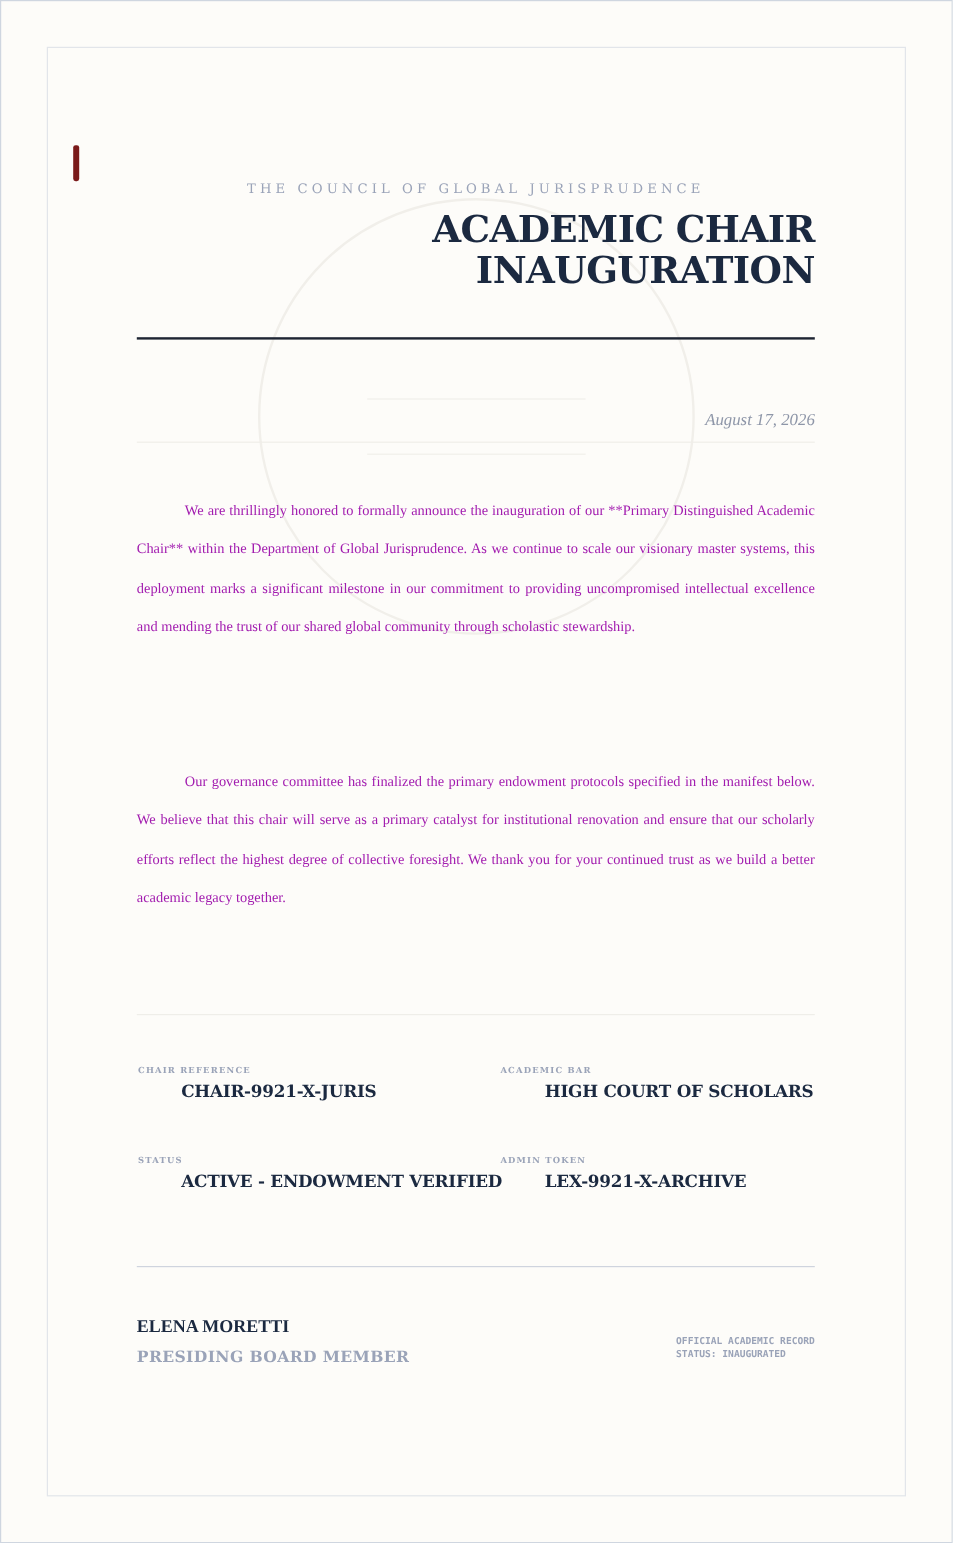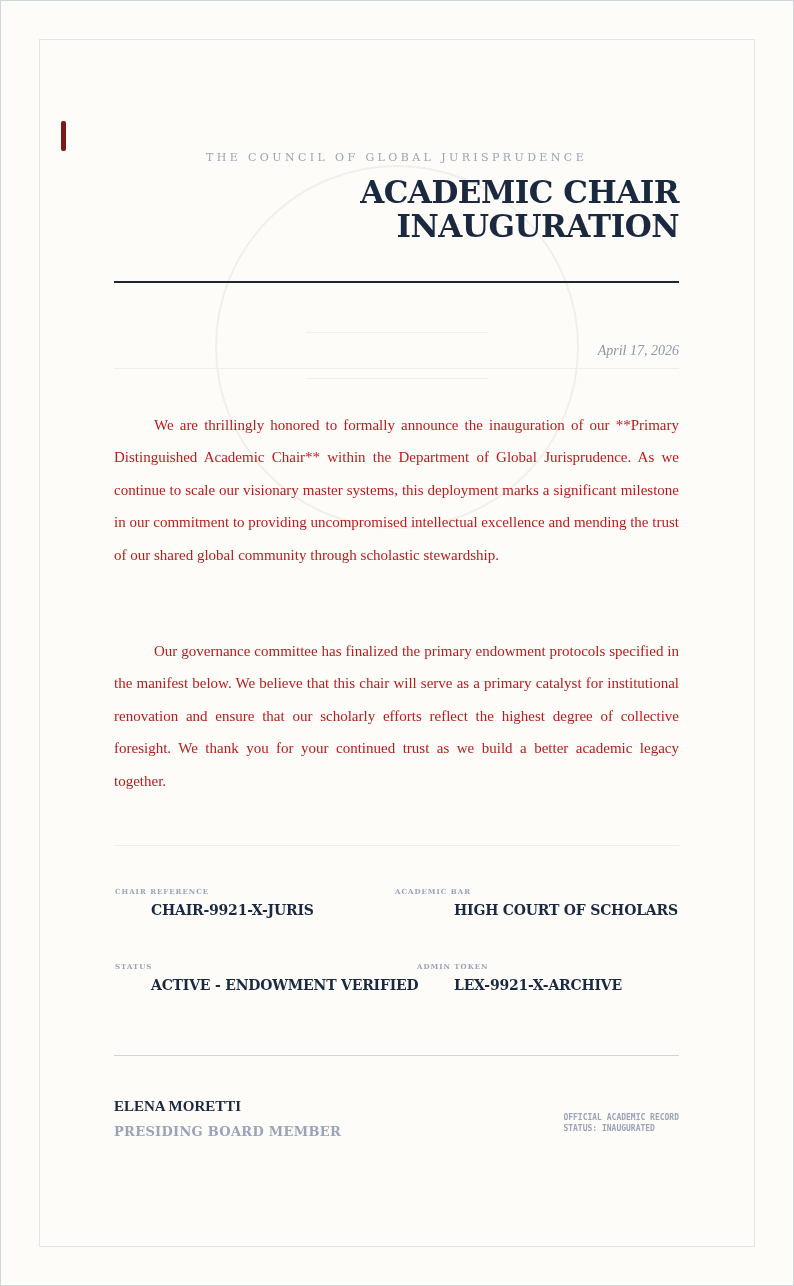--- a/index.html
+++ b/index.html
@@ -64,22 +64,22 @@
     font-style: italic; font-size: 14px;
     color: #8e96a8;
   }
   .rule-faint {
     position: absolute; left: 114px; width: 565px; height: 1px;
     background: #efeee9;
   }
   .body-text {
     position: absolute; left: 114px; width: 565px;
     font-family: "Liberation Serif", serif;
-    font-size: 15px; line-height: 32.4px;
-    color: #b91c1c;
+    font-size: 12px; line-height: 32.4px;
+    color: #a21caf;
     text-align: justify;
   }
   .body-text p { margin: 0; text-indent: 40px; }
   .meta-label {
     position: absolute;
     font-family: "DejaVu Serif", serif;
     font-size: 7px; letter-spacing: 1px; font-weight: bold;
     color: #9aa3b8; text-transform: uppercase;
   }
   .meta-value {
@@ -124,36 +124,36 @@
 
 <div class="watermark"></div>
 <div class="wm-line" style="top:332px"></div>
 <div class="wm-line" style="top:378px"></div>
 
 <div class="kicker">The Council of Global Jurisprudence</div>
 <div class="title">Academic Chair Inauguration</div>
 
 <div class="rule-dark"></div>
 
-<div class="date">April 17, 2026</div>
+<div class="date">August 17, 2026</div>
 <div class="rule-faint" style="top:368px"></div>
 
 <div class="body-text" style="top:409px">
   <p>We are thrillingly honored to formally announce the inauguration of our **Primary Distinguished Academic Chair** within the Department of Global Jurisprudence. As we continue to scale our visionary master systems, this deployment marks a significant milestone in our commitment to providing uncompromised intellectual excellence and mending the trust of our shared global community through scholastic stewardship.</p>
 </div>
 <div class="body-text" style="top:635px">
   <p>Our governance committee has finalized the primary endowment protocols specified in the manifest below. We believe that this chair will serve as a primary catalyst for institutional renovation and ensure that our scholarly efforts reflect the highest degree of collective foresight. We thank you for your continued trust as we build a better academic legacy together.</p>
 </div>
 
 <div class="rule-faint" style="top:845px"></div>
 
 <div class="meta-label" style="left:115px; top:887px">Chair Reference</div>
 <div class="meta-value" style="left:114px; top:902px">CHAIR-9921-X-JURIS</div>
 
-<div class="meta-label" style="left:395px; top:887px">Academic Bar</div>
+<div class="meta-label" style="left:417px; top:887px">Academic Bar</div>
 <div class="meta-value" style="left:417px; top:902px">High Court of Scholars</div>
 
 <div class="meta-label" style="left:115px; top:962px">Status</div>
 <div class="meta-value" style="left:114px; top:977px">Active - Endowment Verified</div>
 
 <div class="meta-label" style="left:417px; top:962px">Admin Token</div>
 <div class="meta-value" style="left:417px; top:977px">LEX-9921-X-ARCHIVE</div>
 
 <div class="rule-mid"></div>
 

